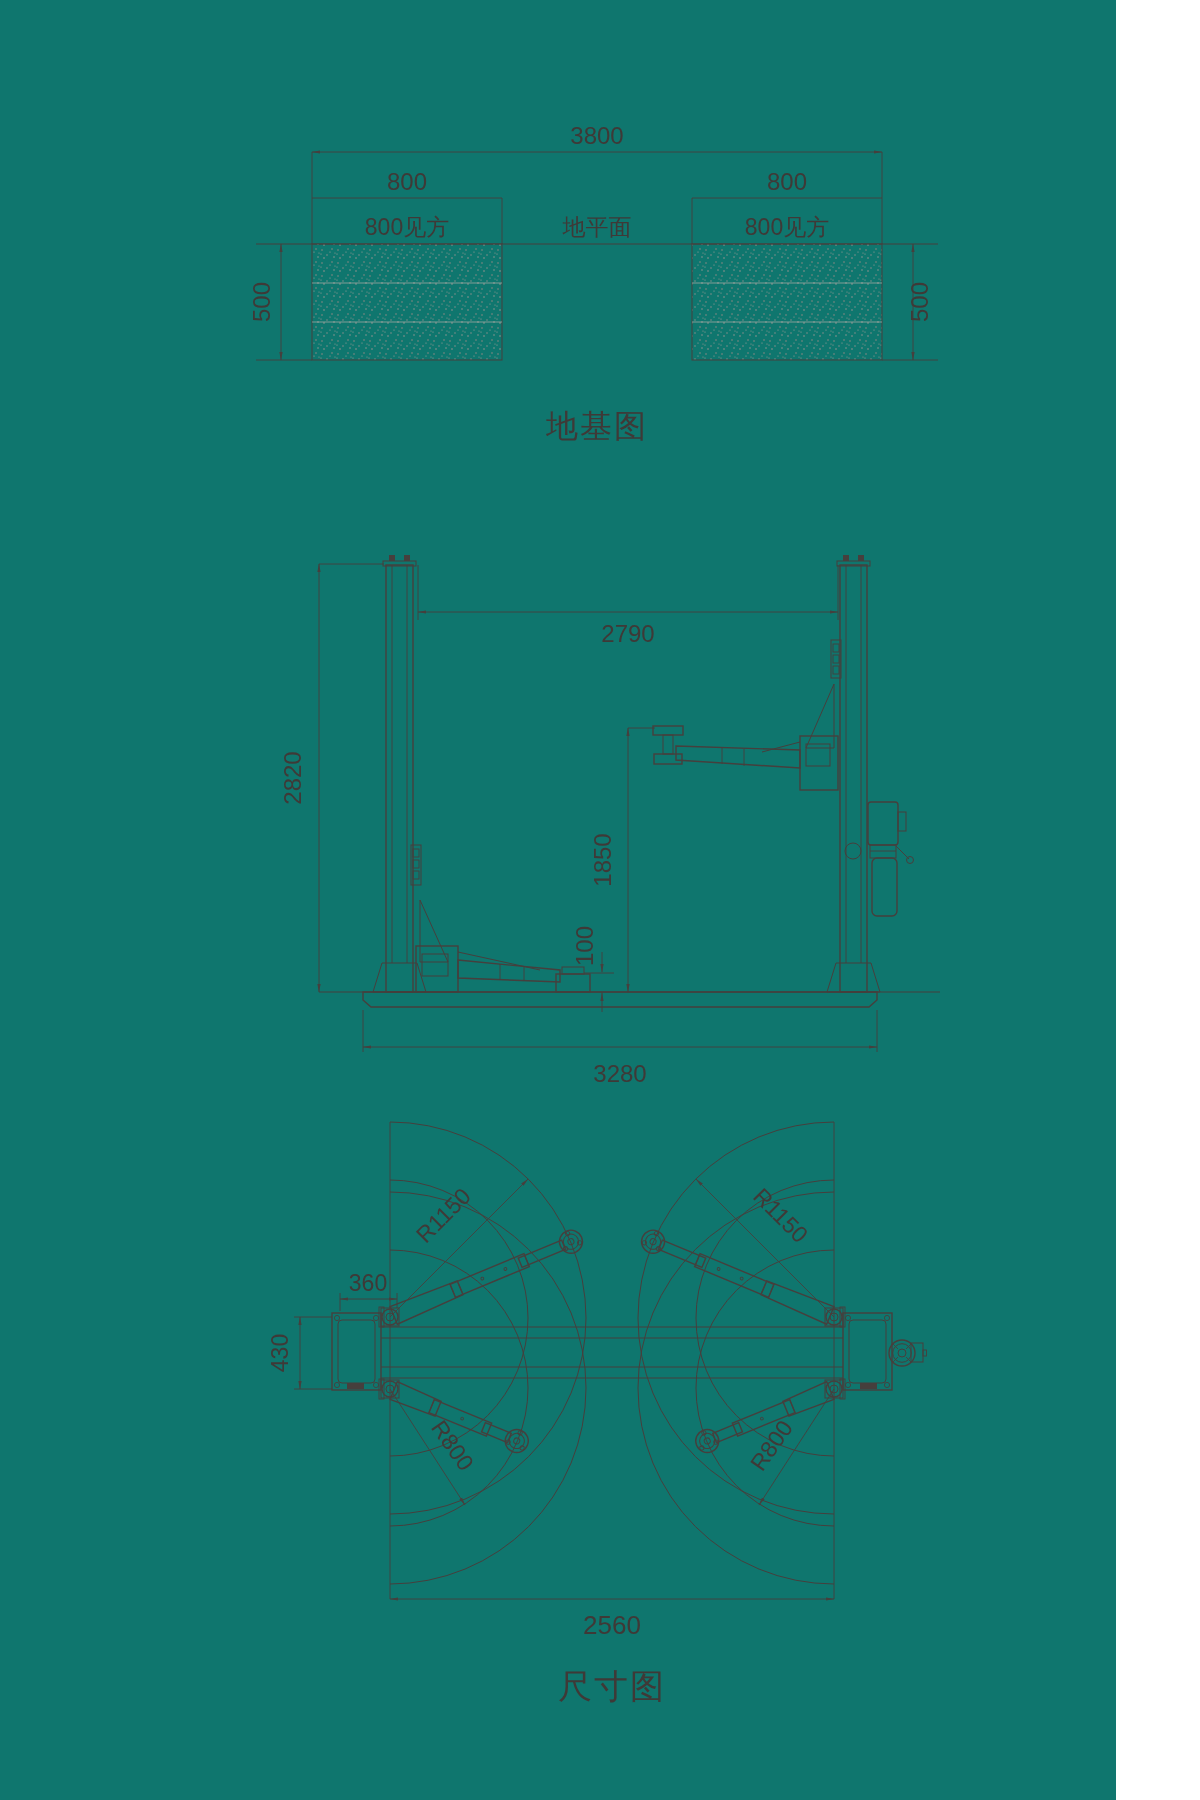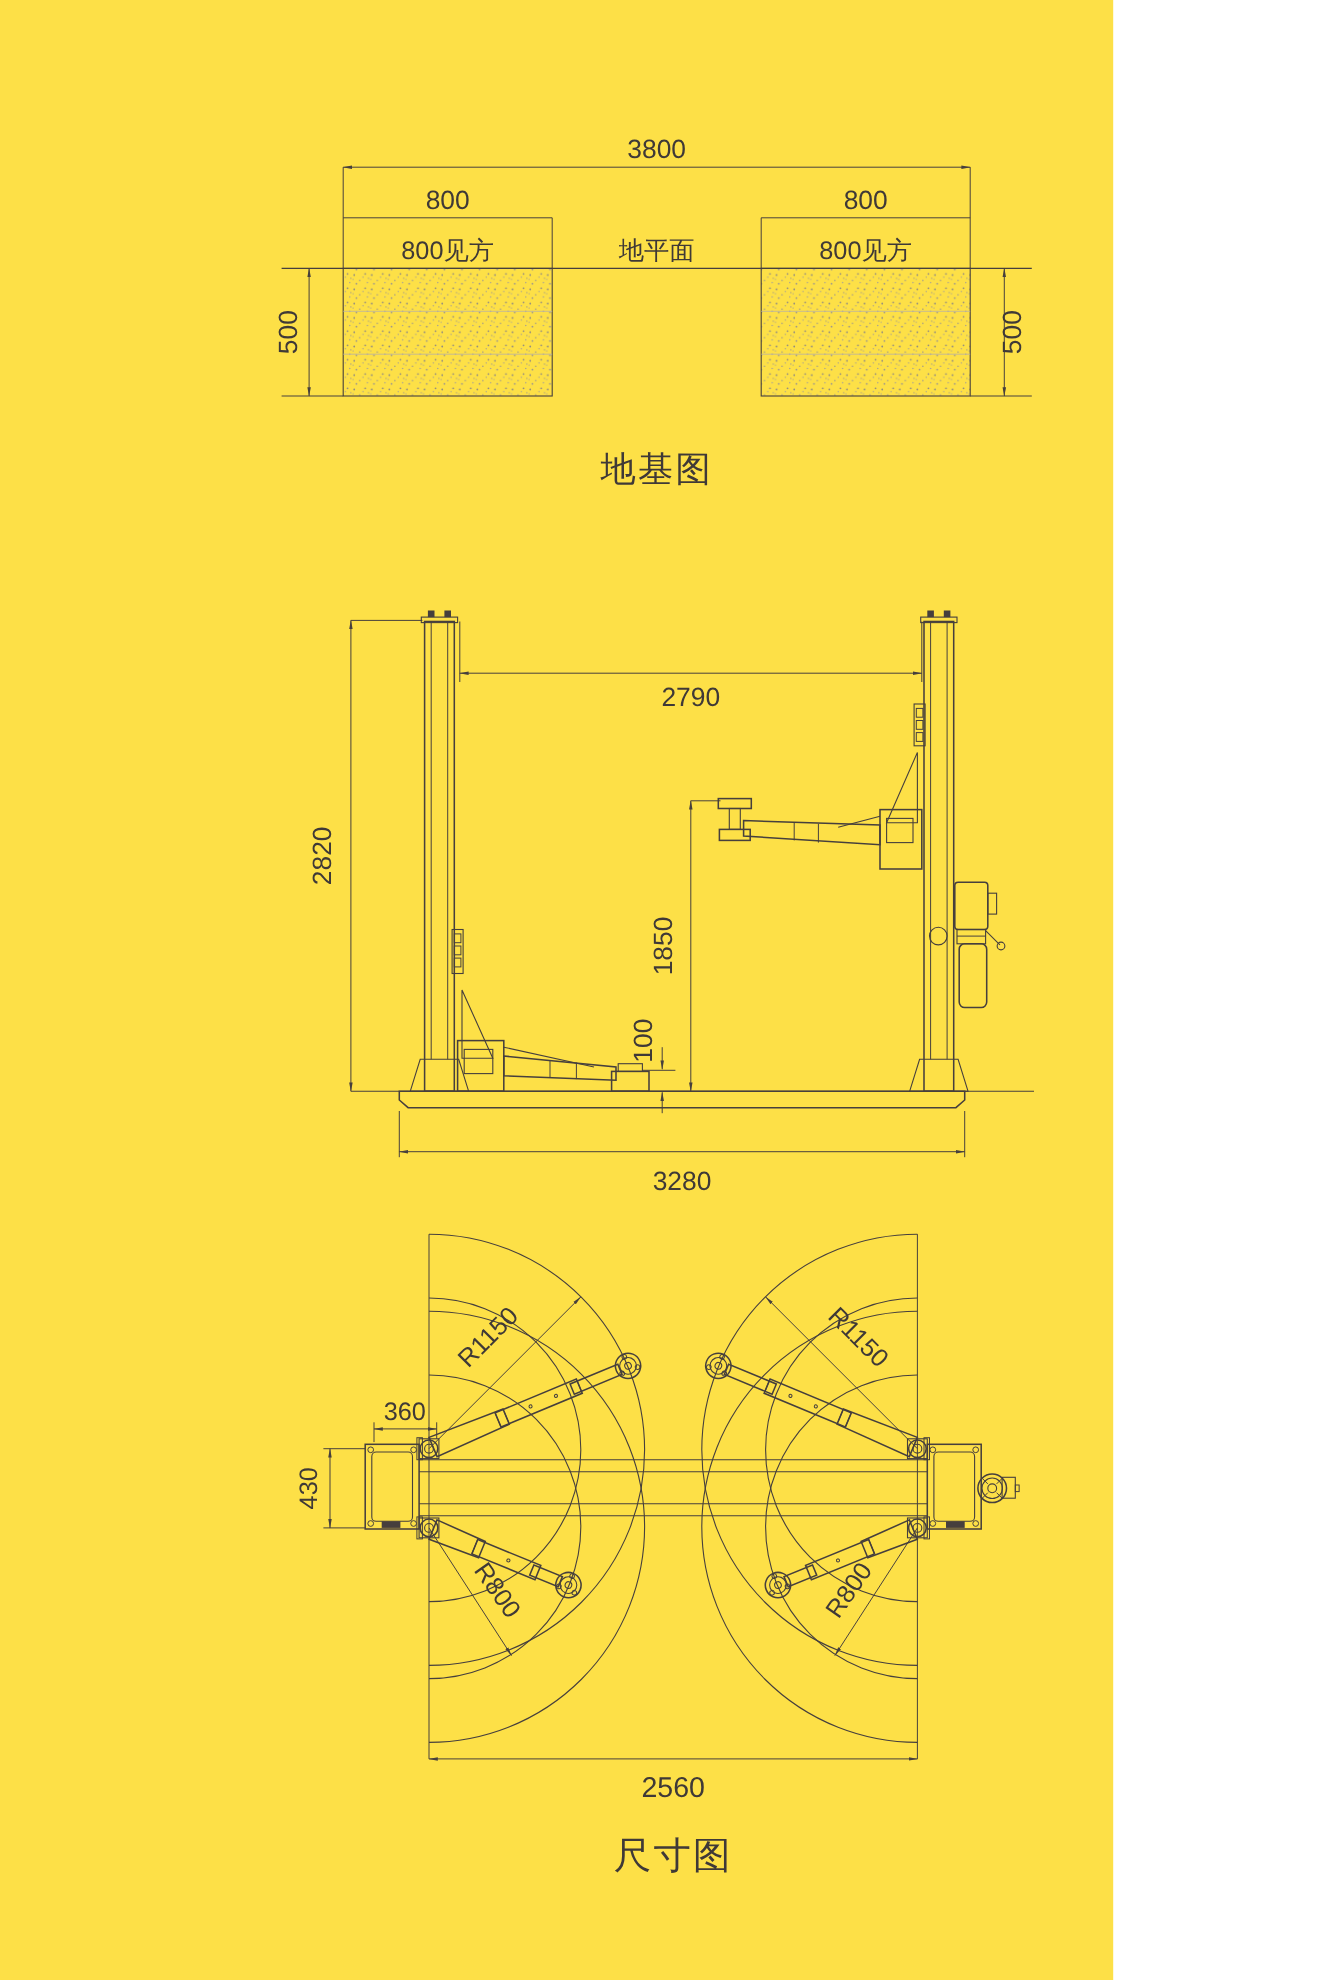--- a/index.html
+++ b/index.html
@@ -1,16 +1,16 @@
 <!DOCTYPE html>
 <html><head>
 <meta charset="utf-8">
 <style>
   html,body{margin:0;padding:0;background:#ffffff;}
-  .page{width:1012px;height:1800px;position:relative;background:#fde047;overflow:hidden;}
+  .page{width:1116px;height:1800px;position:relative;background:#0f766e;overflow:hidden;}
   svg{display:block;}
   text{font-family:"Liberation Sans","DejaVu Sans",sans-serif;fill:#3f3937;}
   .dim{font-size:24px;letter-spacing:0px;}
   .dim-s{font-size:23px;}
   .cjk{font-size:23px;}
   .title{font-size:32px;letter-spacing:2px;}
   .rlab{font-size:23px;}
   .ln{stroke:#463f3d;fill:none;}
   .w13{stroke-width:1.4;}
   .w10{stroke-width:1;}

